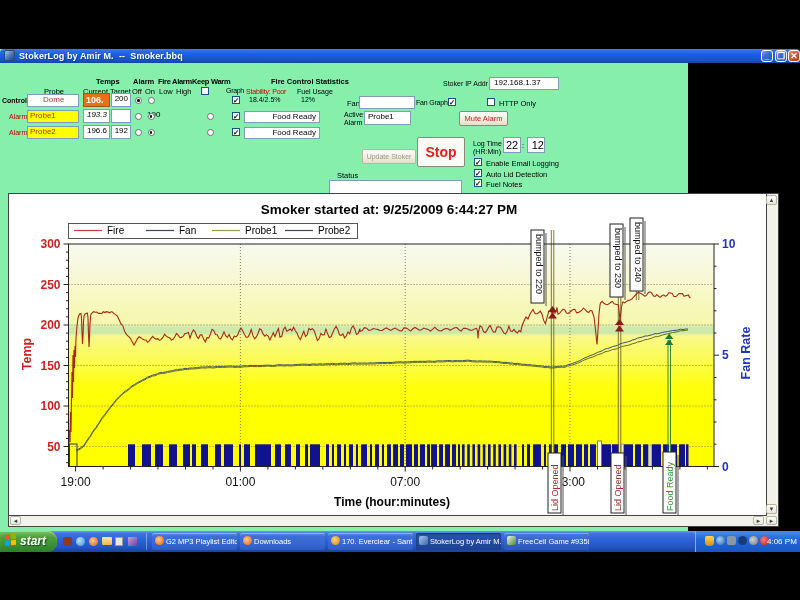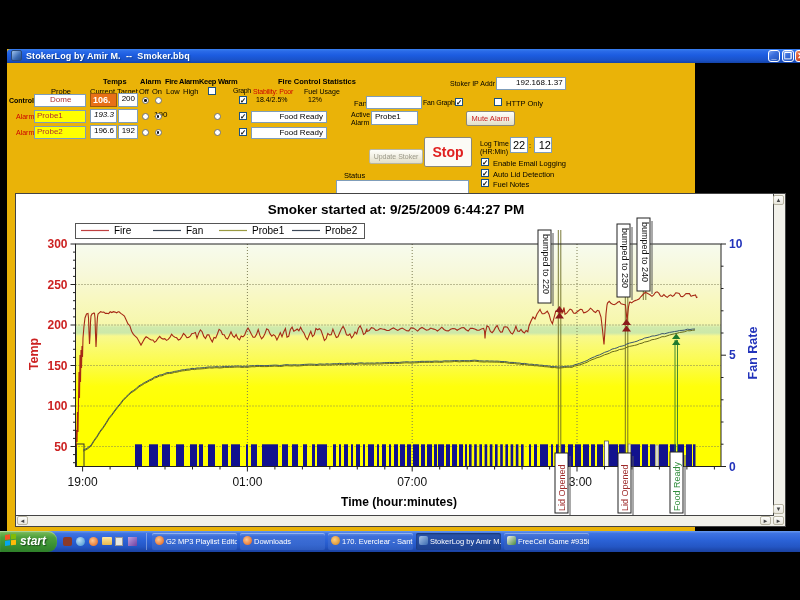--- a/index.html
+++ b/index.html
@@ -1,17 +1,17 @@
 <!DOCTYPE html>
 <html><head><meta charset="utf-8"><style>
 *{margin:0;padding:0;box-sizing:border-box;}
 html,body{width:800px;height:600px;overflow:hidden;}
 body{background:#000;font-family:"Liberation Sans",sans-serif;position:relative;}
 .abs{position:absolute;}
-.win{position:absolute;left:7px;top:49px;width:688px;height:482px;background:#eab308;}
+.win{position:absolute;left:0;top:49px;width:688px;height:482px;background:#86efac;}
 .tbar{position:absolute;left:0;top:0;width:800px;height:14px;
  background:linear-gradient(180deg,#3A80F0 0%,#2A6BE8 15%,#1C5CE0 45%,#1A52C8 80%,#1443A8 100%);
  border-radius:4px 4px 0 0;}
 .tbar .ttl{position:absolute;left:19px;top:1.5px;color:#fff;font-size:9px;font-weight:bold;letter-spacing:.1px;text-shadow:1px 1px 1px #104090;}
 .ticon{position:absolute;left:4px;top:1px;width:11px;height:11px;border-radius:2px;background:linear-gradient(135deg,#9fc4ee 0%,#3d6db5 60%,#234d8c 100%);border:1px solid #2a4a7a;}
 .wbtn{position:absolute;top:1px;width:12px;height:12px;border-radius:3px;border:1px solid #fff;color:#fff;font-size:9px;line-height:10px;text-align:center;font-weight:bold;}
 .bmin,.bmax{background:linear-gradient(145deg,#7AA2F0 0%,#3B6FDD 40%,#2152B8 100%);}
 .bclose{background:linear-gradient(145deg,#F0926C 0%,#DD5B33 40%,#B83A1A 100%);}
 .menu{position:absolute;left:0;top:14px;width:800px;height:13px;font-size:7.5px;color:#111;}
 .menu span{position:absolute;top:2px;}
@@ -83,21 +83,21 @@
  <div class="abs" style="left:27px;top:77px;width:52px;height:13px;background:#FFFF00;border:1px solid #7F9DB9;font-size:8px;"><span style="color:#B03030;margin-left:2px;">Probe2</span></div>
  <div class="box" style="left:83px;top:76px;width:27px;height:14px;text-align:right;"><span style="margin-right:2px;">196.6</span></div>
  <div class="box" style="left:111px;top:76px;width:20px;height:14px;text-align:right;"><span style="margin-right:2px;">192</span></div>
  <div class="rd" style="left:135px;top:80px;"></div>
  <div class="rd on" style="left:147.5px;top:80px;"></div>
  <div class="rd" style="left:207px;top:80px;"></div>
  <div class="cb on" style="left:232px;top:79px;"></div>
  <div class="box" style="left:244px;top:78px;width:76px;height:12px;text-align:right;"><span style="margin-right:3px;">Food Ready</span></div>
 
  <div class="t" style="left:443px;top:31px;font-size:7px;">Stoker IP Addr</div>
- <div class="box" style="left:489px;top:28px;width:70px;height:13px;"><span style="margin-left:19px;text-align:center;">192.168.1.37</span></div>
+ <div class="box" style="left:489px;top:28px;width:70px;height:13px;"><span style="margin-left:4px;text-align:center;">192.168.1.37</span></div>
  <div class="t" style="left:347px;top:50px;">Fan</div>
  <div class="box" style="left:359px;top:47px;width:56px;height:13px;"></div>
  <div class="t" style="left:416px;top:50px;font-size:7px;letter-spacing:-0.2px;">Fan Graph</div>
  <div class="cb on" style="left:448px;top:49px;"></div>
  <div class="cb" style="left:487px;top:49px;"></div>
  <div class="t" style="left:499px;top:50px;">HTTP Only</div>
  <div class="t" style="left:344px;top:62px;font-size:7px;">Active</div>
  <div class="t" style="left:344px;top:70px;font-size:7px;">Alarm</div>
  <div class="box" style="left:364px;top:62px;width:47px;height:14px;"><span style="margin-left:3px;">Probe1</span></div>
  <div class="btn" style="left:459px;top:62px;width:49px;height:15px;font-size:7.5px;line-height:14px;color:#CC2222;">Mute Alarm</div>
@@ -402,13 +402,22 @@
  <div class="abs" style="left:115px;top:6px;width:8px;height:9px;background:#E8E8E0;border:1px solid #9a9a9a;"></div>
  <div class="abs" style="left:128px;top:6px;width:9px;height:9px;background:linear-gradient(135deg,#C0A0E0,#7040A0);"></div>
  <div class="abs" style="left:146px;top:2px;width:1px;height:17px;background:rgba(255,255,255,.35);"></div>
 
  <div class="task" style="left:152px;width:85px;"><span class="ic" style="background:radial-gradient(circle at 40% 40%,#FFC890,#E05A10);border-radius:50%;"></span>G2 MP3 Playlist Edito...</div>
  <div class="task" style="left:240px;width:85px;"><span class="ic" style="background:radial-gradient(circle at 40% 40%,#FFC890,#E05A10);border-radius:50%;"></span>Downloads</div>
  <div class="task" style="left:328px;width:85px;"><span class="ic" style="background:radial-gradient(circle at 40% 40%,#FFD080,#D08018);border-radius:50%;"></span>170. Everclear - Sant...</div>
  <div class="task" style="left:416px;width:85px;background:linear-gradient(180deg,#2A55B0 0%,#234A9E 50%,#1E4290 100%);box-shadow:inset 0 1px 2px rgba(0,0,0,.4);"><span class="ic" style="background:linear-gradient(135deg,#A8C4E8,#3A6AB0);"></span>StokerLog by Amir M...</div>
  <div class="task" style="left:504px;width:85px;background:linear-gradient(180deg,#4A79DD 0%,#3463C8 50%,#2C58BA 100%);"><span class="ic" style="background:linear-gradient(135deg,#F0F0F0,#4A8A3A);"></span>FreeCell Game #9358</div>
 
+ <div class="abs" style="left:695px;top:0;width:105px;height:21px;background:linear-gradient(180deg,#4A8CE8 0%,#2268D8 40%,#1A55C0 100%);border-left:1px solid #7FB0F0;">
+  <div class="abs" style="left:9px;top:5px;width:9px;height:10px;background:linear-gradient(180deg,#FFD84C,#D09010);border-radius:2px 2px 4px 4px;"></div>
+  <div class="abs" style="left:20px;top:5px;width:9px;height:9px;border-radius:50%;background:radial-gradient(circle at 40% 40%,#A8D0F0,#2860B0);"></div>
+  <div class="abs" style="left:31px;top:5px;width:9px;height:9px;border-radius:2px;background:#8898A8;"></div>
+  <div class="abs" style="left:42px;top:5px;width:9px;height:9px;border-radius:50%;background:#183A78;"></div>
+  <div class="abs" style="left:53px;top:5px;width:9px;height:9px;border-radius:50%;background:radial-gradient(circle at 40% 40%,#D0D0D0,#687888);"></div>
+  <div class="abs" style="left:64px;top:5px;width:9px;height:9px;border-radius:50%;background:radial-gradient(circle at 40% 40%,#F08080,#C01818);"></div>
+  <span style="position:absolute;left:71px;top:6px;color:#fff;font-size:8px;white-space:nowrap;">4:06 PM</span>
+ </div>
 </div>
 
 </body></html>

